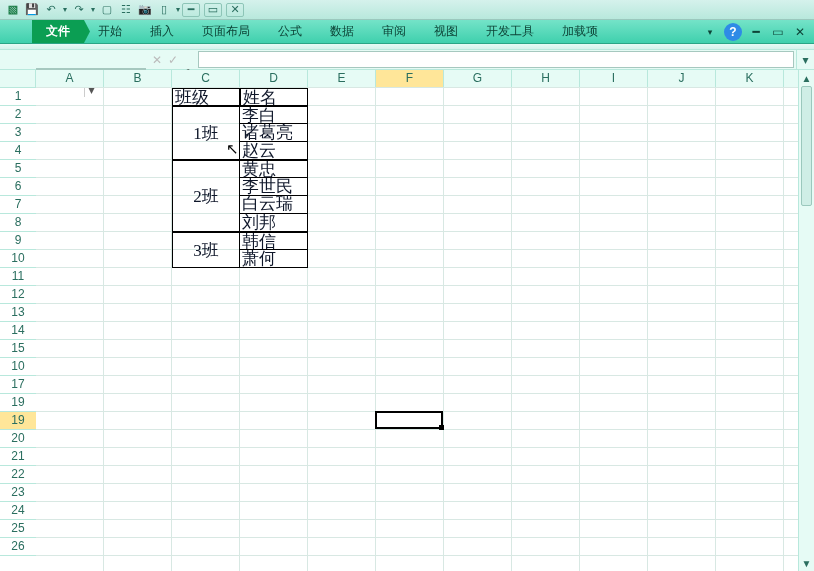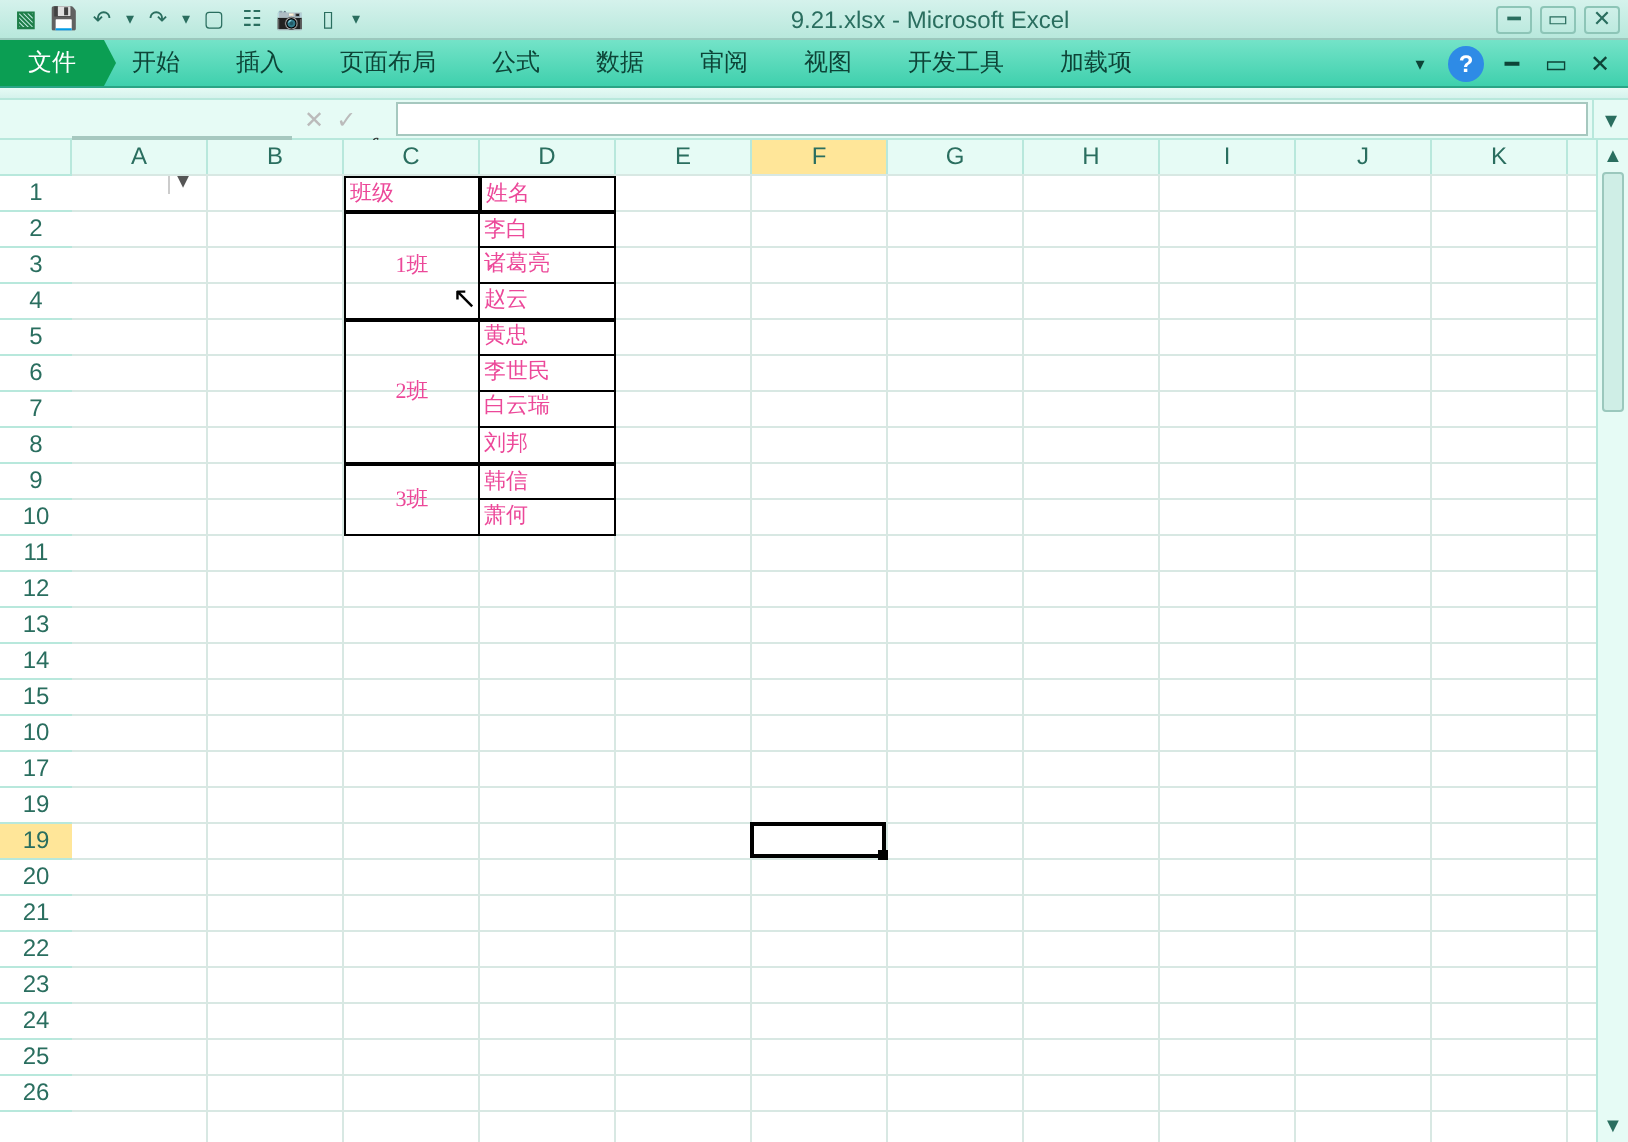--- a/index.html
+++ b/index.html
@@ -9,21 +9,21 @@
   .title-bar { height: 20px; background: linear-gradient(#d5f2ec, #b8e8dc); border-bottom: 1px solid #9bc8bd; display: flex; align-items: center; padding: 0 4px; }
   .title-bar .qat { display: flex; align-items: center; gap: 1px; }
   .title-bar .qat .ico { width: 18px; height: 16px; display: flex; align-items: center; justify-content: center; font-size: 11px; color: #2a6e5f; cursor: pointer; }
   .title-bar .title-text { flex: 1; text-align: center; font-size: 12px; color: #2a6e5f; }
   .title-bar .win-controls { display: flex; gap: 4px; }
   .title-bar .win-controls .wc { width: 18px; height: 14px; display: flex; align-items: center; justify-content: center; font-size: 11px; color: #2a6e5f; border: 1px solid #8dc5b7; border-radius: 2px; cursor: pointer; }
 
   
   .ribbon { height: 24px; background: linear-gradient(#74e3c8, #3fd0ad); border-bottom: 1px solid #2aa586; display: flex; align-items: stretch; }
   .ribbon .tab { padding: 0 14px; display: flex; align-items: center; color: #0d4437; font-size: 12px; cursor: pointer; }
-  .ribbon .tab.file { background: #0b9e53; color: #fff; font-weight: normal; position: relative; }
+  .ribbon .tab.file { background: #0b9e53; color: #fff; font-weight: bold; position: relative; margin-left: 32px; }
   .ribbon .tab.file::after { content: ""; position: absolute; right: -6px; top: 0; bottom: 0; width: 6px; background: #0b9e53; clip-path: polygon(0 0, 100% 50%, 0 100%); }
   .ribbon .spacer { flex: 1; }
   .ribbon .right-controls { display: flex; align-items: center; gap: 6px; padding-right: 6px; }
   .ribbon .right-controls .rc { width: 16px; height: 16px; display: flex; align-items: center; justify-content: center; color: #0d4437; cursor: pointer; }
   .ribbon .right-controls .help { width: 18px; height: 18px; border-radius: 50%; background: #2e8be6; color: #fff; font-weight: bold; }
 
   
   .ribbon-strip { height: 6px; background: linear-gradient(#e6fbf5, #d5f2ec); border-bottom: 1px solid #b8e8dc; }
 
   
@@ -44,21 +44,21 @@
   .col-h.sel { background: #ffe699; }
   .row-h { height: 18px; border-bottom: 1px solid #b8e8dc; text-align: center; font-size: 12px; color: #2a6e5f; line-height: 17px; cursor: pointer; }
   .row-h.sel { background: #ffe699; }
 
   .cells { position: relative; flex: 1; overflow: hidden; }
   .gridlines-v { position: absolute; top: 18px; bottom: 0; left: 0; right: 0; }
   .gridlines-v div { position: absolute; top: 0; bottom: 0; border-right: 1px solid #d8e8e3; }
   .gridlines-h { position: absolute; top: 18px; bottom: 0; left: 0; right: 0; }
   .gridlines-h div { position: absolute; left: 0; right: 0; border-bottom: 1px solid #d8e8e3; }
 
-  .cell { position: absolute; height: 18px; line-height: 17px; font-size: 11px; padding: 0 2px; font-family: "SimSun", serif; color: #ec4899; }
+  .cell { position: absolute; height: 18px; line-height: 17px; font-size: 17px; padding: 0 2px; font-family: "SimSun", serif; color: #0f172a; }
 
   .active-cell { position: absolute; border: 2px solid #000; background: transparent; pointer-events: none; }
   .active-cell::after { content: ""; position: absolute; width: 5px; height: 5px; background: #000; right: -3px; bottom: -3px; }
 
   .scrollbar-v { position: absolute; top: 70px; right: 0; bottom: 0; width: 16px; background: #e6fbf5; border-left: 1px solid #b8e8dc; }
   .scrollbar-v .arrow { height: 16px; display: flex; align-items: center; justify-content: center; color: #2a6e5f; font-size: 10px; cursor: pointer; }
   .scrollbar-v .track { position: absolute; top: 16px; bottom: 16px; left: 0; right: 0; }
   .scrollbar-v .thumb { position: absolute; top: 0; left: 2px; right: 2px; height: 120px; background: #cfeee6; border: 1px solid #9bc8bd; border-radius: 2px; cursor: pointer; }
   .scrollbar-v .arrow.bottom { position: absolute; bottom: 0; left: 0; right: 0; }
 
@@ -74,21 +74,20 @@
     <span class="ico">↶</span>
     <span class="ico" style="width:8px;font-size:8px;">▾</span>
     <span class="ico">↷</span>
     <span class="ico" style="width:8px;font-size:8px;">▾</span>
     <span class="ico">▢</span>
     <span class="ico">☷</span>
     <span class="ico">📷</span>
     <span class="ico">▯</span>
     <span class="ico" style="width:8px;font-size:8px;">▾</span>
   </div>
-  <div class="title-text">9.21.xlsx - Microsoft Excel</div>
   <div class="win-controls">
     <span class="wc">━</span>
     <span class="wc">▭</span>
     <span class="wc">✕</span>
   </div>
 </div>
 
 <div class="ribbon">
   <div class="tab file">文件</div>
   <div class="tab">开始</div>
@@ -215,21 +214,21 @@
         <div style="top: 467px;"></div>
       </div>
     <div id="cell-layer">
         <div class="cell" style="left: 136px; top: 18px; width: 68px; height: 18px; border-width: 1px; border-style: solid; border-color: rgb(0, 0, 0);">班级</div>
         <div class="cell" style="left: 204px; top: 18px; width: 68px; height: 18px; border-width: 1px; border-style: solid; border-color: rgb(0, 0, 0);">姓名</div>
         <div class="cell" style="left: 136px; top: 36px; width: 68px; height: 54px; text-align: center; line-height: 53px; border-width: 1px; border-style: solid; border-color: rgb(0, 0, 0);">1班</div>
         <div class="cell" style="left: 204px; top: 36px; width: 68px; height: 18px; border-top: 1px solid rgb(0, 0, 0); border-bottom: 1px solid rgb(0, 0, 0); border-right: 1px solid rgb(0, 0, 0);">李白</div>
         <div class="cell" style="left: 204px; top: 54px; width: 68px; height: 18px; border-bottom: 1px solid rgb(0, 0, 0); border-right: 1px solid rgb(0, 0, 0);">诸葛亮</div>
         <div class="cell" style="left: 204px; top: 72px; width: 68px; height: 18px; border-bottom: 1px solid rgb(0, 0, 0); border-right: 1px solid rgb(0, 0, 0);">赵云</div>
         <div class="cell" style="left: 136px; top: 90px; width: 68px; height: 72px; text-align: center; line-height: 71px; border-width: 1px; border-style: solid; border-color: rgb(0, 0, 0);">2班</div>
-        <div class="cell" style="left: 204px; top: 90px; width: 68px; height: 18px; border-top: 1px solid rgb(0, 0, 0); border-bottom: 1px solid rgb(0, 0, 0); border-right: 1px solid rgb(0, 0, 0); font-family: Liberation Mono, monospace;">黄忠</div>
+        <div class="cell" style="left: 204px; top: 90px; width: 68px; height: 18px; border-top: 1px solid rgb(0, 0, 0); border-bottom: 1px solid rgb(0, 0, 0); border-right: 1px solid rgb(0, 0, 0);">黄忠</div>
         <div class="cell" style="left: 204px; top: 108px; width: 68px; height: 18px; border-bottom: 1px solid rgb(0, 0, 0); border-right: 1px solid rgb(0, 0, 0);">李世民</div>
         <div class="cell" style="left: 204px; top: 126px; width: 68px; height: 18px; border-bottom: 1px solid rgb(0, 0, 0); border-right: 1px solid rgb(0, 0, 0); font-family: Liberation Mono, monospace;">白云瑞</div>
         <div class="cell" style="left: 204px; top: 144px; width: 68px; height: 18px; border-bottom: 1px solid rgb(0, 0, 0); border-right: 1px solid rgb(0, 0, 0);">刘邦</div>
         <div class="cell" style="left: 136px; top: 162px; width: 68px; height: 36px; text-align: center; line-height: 35px; border-width: 1px; border-style: solid; border-color: rgb(0, 0, 0);">3班</div>
         <div class="cell" style="left: 204px; top: 162px; width: 68px; height: 18px; border-top: 1px solid rgb(0, 0, 0); border-bottom: 1px solid rgb(0, 0, 0); border-right: 1px solid rgb(0, 0, 0);">韩信</div>
         <div class="cell" style="left: 204px; top: 180px; width: 68px; height: 18px; border-bottom: 1px solid rgb(0, 0, 0); border-right: 1px solid rgb(0, 0, 0);">萧何</div>
       </div>
     <div class="active-cell" id="active-cell" style="left: 339px; top: 341px; width: 68px; height: 18px;"></div>
     <div class="cursor-arrow" style="left:190px; top:70px;">↖</div>
   </div>

